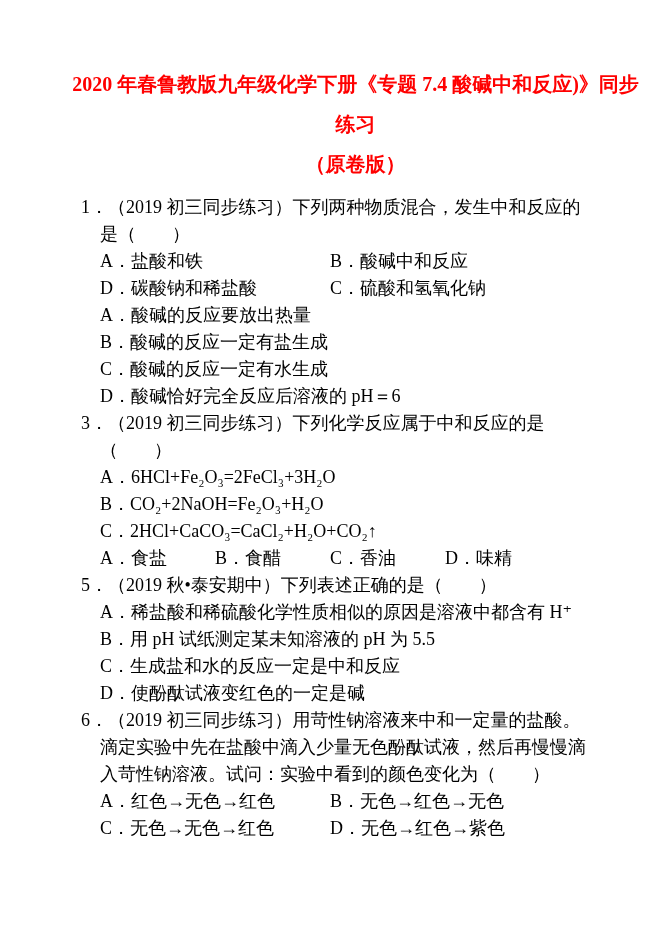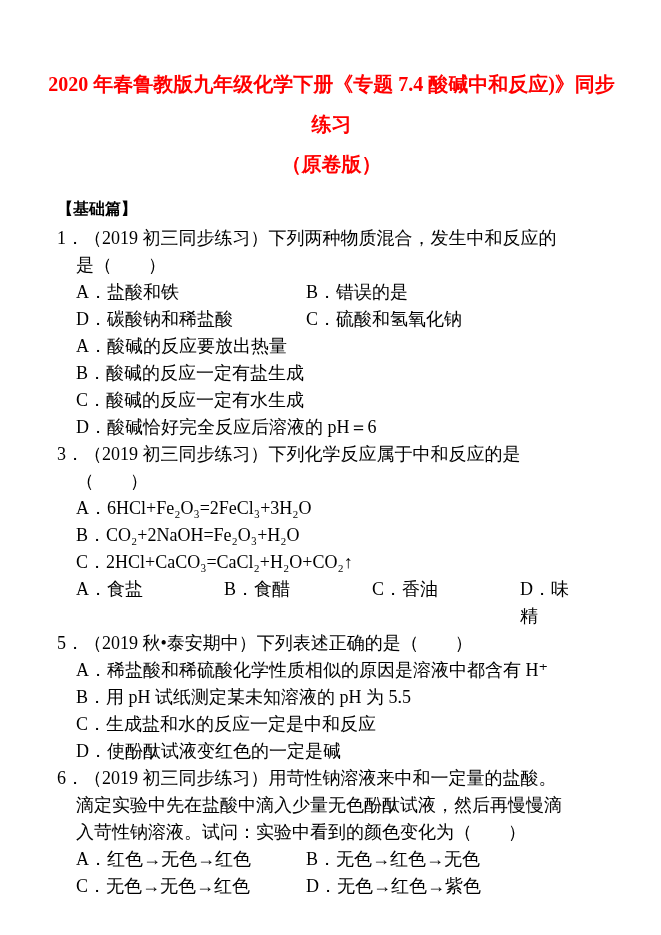--- a/index.html
+++ b/index.html
@@ -7,20 +7,21 @@
     margin: 0; padding: 0;
     width: 661px; height: 935px;
     background: #ffffff;
     color: #000000;
     font-family: "Liberation Serif", "DejaVu Serif", "DejaVu Sans", serif;
     overflow: hidden;
   }
   .page {
     width: 611px; height: 935px;
     padding: 64px 38px 0 57px;
+    margin-left: 24px;
   }
   .title {
     margin: 0 0 10px -17px;   
     width: 583px;
     text-align: center;
     font-size: 20px;
     font-weight: bold;
     line-height: 40px;
   }
   .title .title-line { display: block; }
@@ -42,40 +43,38 @@
     line-height: 27px;
   }
   .options .option { display: block; }
   .options.cols-2 {
     display: grid;
     grid-template-columns: 230px 1fr;
   }
   .options.cols-4 {
     display: grid;
     grid-template-columns: 115px 115px 115px 1fr;
-    gap: 33px;
   }
 </style>
 </head>
 <body>
 
 <div class="page">
 
   <h1 class="title" style="color: rgb(255, 0, 0);">
     <span class="title-line">2020 年春鲁教版九年级化学下册《专题 7.4  酸碱中和反应)》同步练习</span>
     <span class="title-line">（原卷版）</span>
   </h1>
 
-  <div class="section-heading">【基础篇】</div>
 
   <div class="question">
     <p class="stem">1．（2019 初三同步练习）下列两种物质混合，发生中和反应的是（　　）</p>
     <div class="options cols-2">
       <span class="option">A．盐酸和铁</span>
-      <span class="option">B．错误的是</span>
+      <span class="option">B．酸碱中和反应</span>
       <span class="option">D．碳酸钠和稀盐酸</span>
       <span class="option">C．硫酸和氢氧化钠</span>
     </div>
   </div>
 
   <div class="question">
     <div class="options cols-1">
       <span class="option">A．酸碱的反应要放出热量</span>
       <span class="option">B．酸碱的反应一定有盐生成</span>
       <span class="option">C．酸碱的反应一定有水生成</span>

